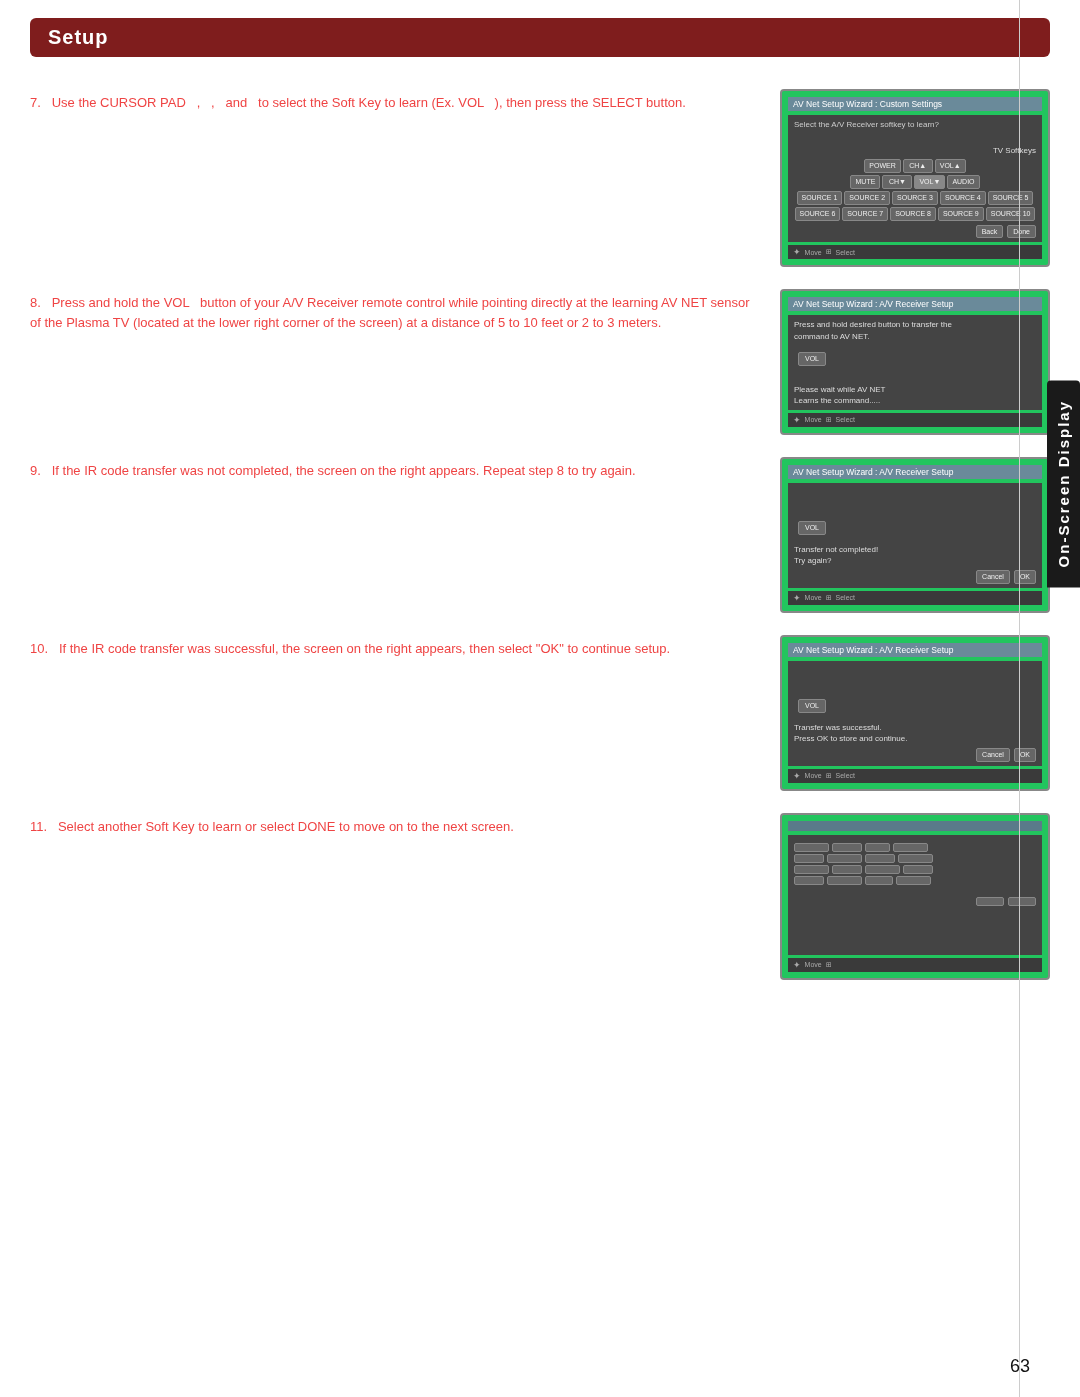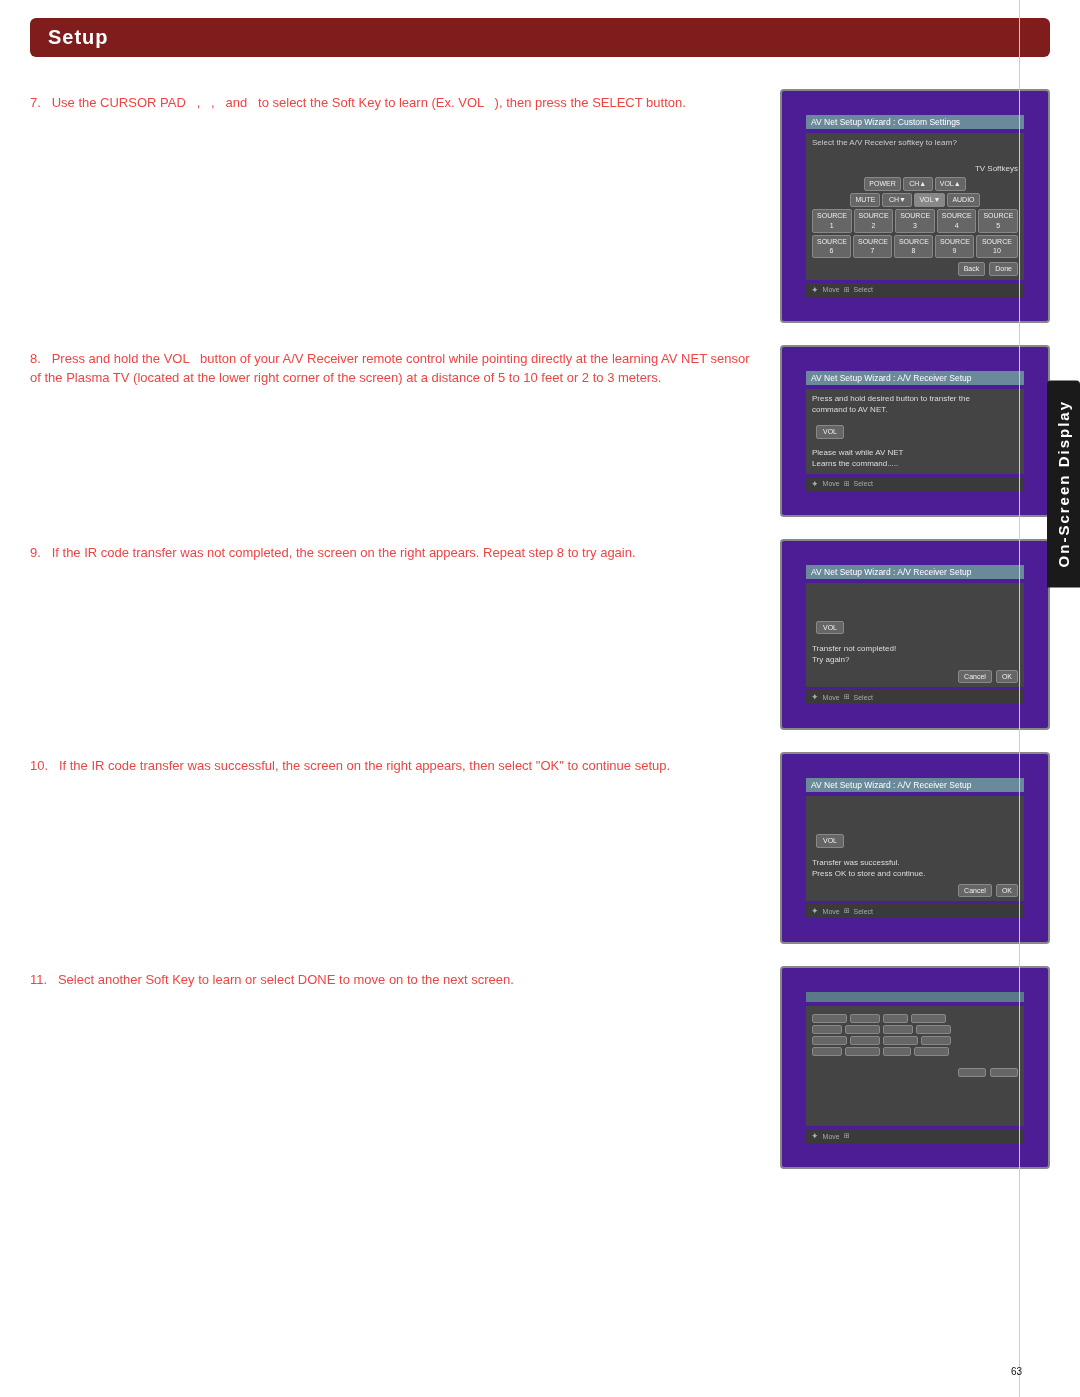--- a/index.html
+++ b/index.html
@@ -52,24 +52,24 @@
     }
 
     .instruction-text .step-num {
       display: inline;
     }
 
     
     .screen-mockup {
       width: 270px;
       min-width: 270px;
-      background: #4c1d95;
+      background: #22c55e;
       border: 2px solid #888;
       border-radius: 4px;
-      padding: 24px;
+      padding: 6px;
       font-size: 9px;
     }
 
     .screen-title-bar {
       background: #6a8a9a;
       color: #fff;
       font-size: 8.5px;
       padding: 2px 5px;
       margin-bottom: 4px;
     }
@@ -180,22 +180,22 @@
       font-size: 15px;
       font-weight: bold;
       letter-spacing: 2px;
       border-radius: 0 0 4px 4px;
     }
 
     
     .page-number {
       position: absolute;
       bottom: 20px;
-      right: 58px;
-      font-size: 10px;
+      right: 50px;
+      font-size: 18px;
       color: #111;
     }
 
     
     .right-divider {
       position: absolute;
       right: 60px;
       top: 0;
       bottom: 0;
       width: 1px;
@@ -289,21 +289,21 @@
       &nbsp;&nbsp;Press and hold the VOL &nbsp; button of your A/V Receiver remote control while pointing directly at the learning AV NET sensor of the Plasma TV (located at the lower right corner of the screen) at a distance of 5 to 10 feet or 2 to 3 meters.
     </div>
     <div class="screen-mockup">
       <div class="screen-title-bar">AV Net Setup Wizard : A/V Receiver Setup</div>
       <div class="screen-body">
         <div style="margin-bottom:6px;">
           <div>Press and hold desired button to transfer the</div>
           <div>command to AV NET.</div>
         </div>
         <div class="vol-btn">VOL</div>
-        <div style="margin-top:5px;">
+        <div style="margin-top:15px;">
           <div>Please wait while AV NET</div>
           <div>Learns the command.....</div>
         </div>
       </div>
       <div class="move-select-bar">
         <span class="move-icon">✦</span>
         <span>Move</span>
         <span>⊞</span>
         <span>Select</span>
       </div>

